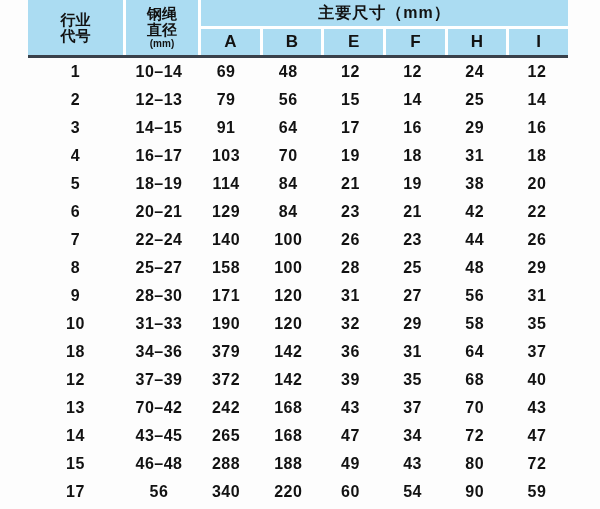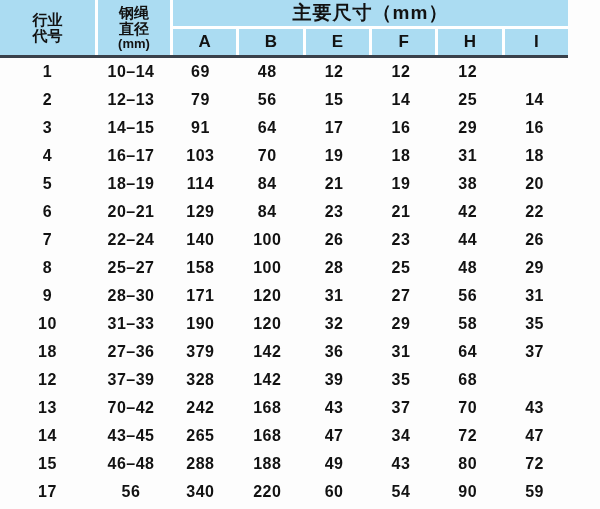--- a/index.html
+++ b/index.html
@@ -5,21 +5,21 @@
   * { box-sizing: border-box; margin: 0; padding: 0; }
   html, body { width: 600px; }
   body {
     height: 509px;
     background: #fdfdfd;
     font-family: "Liberation Sans", "DejaVu Sans", sans-serif;
     font-weight: 700;
     color: #121212;
     overflow: hidden;
   }
-  .spec-table { width: 568px; }
+  .spec-table { width: 568px; padding-left: 28px; }
 
   
   .thead {
     display: grid;
     grid-template-columns: 95px 72px repeat(6, 1fr);
     grid-template-rows: 26px 26px;
     gap: 3px;
     background: #ffffff;           
     border-bottom: 3px solid #39414b;
   }
@@ -29,24 +29,24 @@
     flex-direction: column;
     align-items: center;
     justify-content: center;
     line-height: 1.05;
     font-size: 15px;
   }
   .th.rowspan { grid-row: 1 / 3; }
   .th.mainspan {
     grid-column: 3 / 9;
     flex-direction: row;
-    font-size: 19px;
+    font-size: 16px;
     letter-spacing: 1px;
   }
-  .th .small-note { font-size: 13px; line-height: 1; margin-top: 1px; }
+  .th .small-note { font-size: 10px; line-height: 1; margin-top: 1px; }
   .th.subcol { font-size: 17px; }
 
   
   .tbody { background: #fdfdfd; }
   .tr {
     display: grid;
     grid-template-columns: 95px 72px repeat(6, 1fr);
     height: 28px;
   }
   .td {
@@ -82,20 +82,21 @@
   </div>
 
   <div class="tbody" id="tbody">
       <div class="tr">
         <div class="td">1</div>
         <div class="td">10–14</div>
         <div class="td">69</div>
         <div class="td">48</div>
         <div class="td">12</div>
         <div class="td">12</div>
+        <div class="td">24</div>
         <div class="td">12</div>
       </div>
       <div class="tr">
         <div class="td">2</div>
         <div class="td">12–13</div>
         <div class="td">79</div>
         <div class="td">56</div>
         <div class="td">15</div>
         <div class="td">14</div>
         <div class="td">25</div>
@@ -176,36 +177,37 @@
         <div class="td">31–33</div>
         <div class="td">190</div>
         <div class="td">120</div>
         <div class="td">32</div>
         <div class="td">29</div>
         <div class="td">58</div>
         <div class="td">35</div>
       </div>
       <div class="tr">
         <div class="td">18</div>
-        <div class="td">27–36</div>
+        <div class="td">34–36</div>
         <div class="td">379</div>
         <div class="td">142</div>
         <div class="td">36</div>
         <div class="td">31</div>
         <div class="td">64</div>
         <div class="td">37</div>
       </div>
       <div class="tr">
         <div class="td">12</div>
         <div class="td">37–39</div>
-        <div class="td">328</div>
+        <div class="td">372</div>
         <div class="td">142</div>
         <div class="td">39</div>
         <div class="td">35</div>
         <div class="td">68</div>
+        <div class="td">40</div>
       </div>
       <div class="tr">
         <div class="td">13</div>
         <div class="td">70–42</div>
         <div class="td">242</div>
         <div class="td">168</div>
         <div class="td">43</div>
         <div class="td">37</div>
         <div class="td">70</div>
         <div class="td">43</div>

